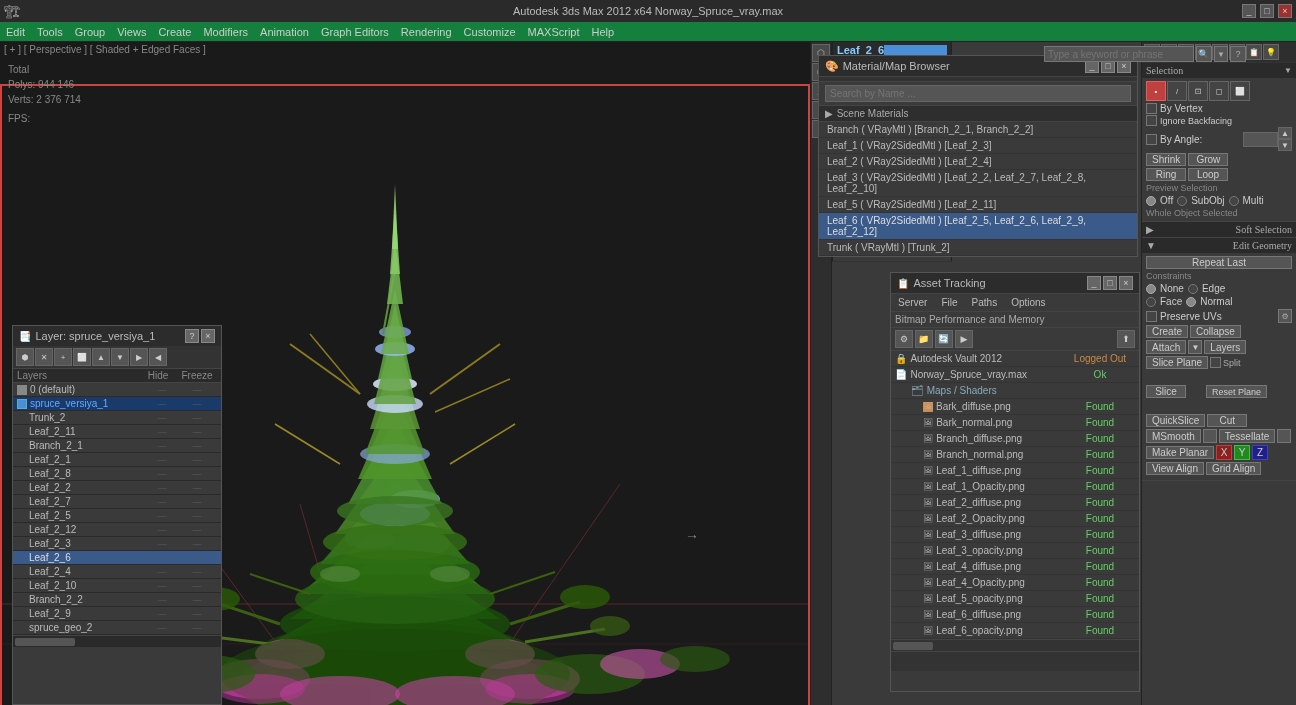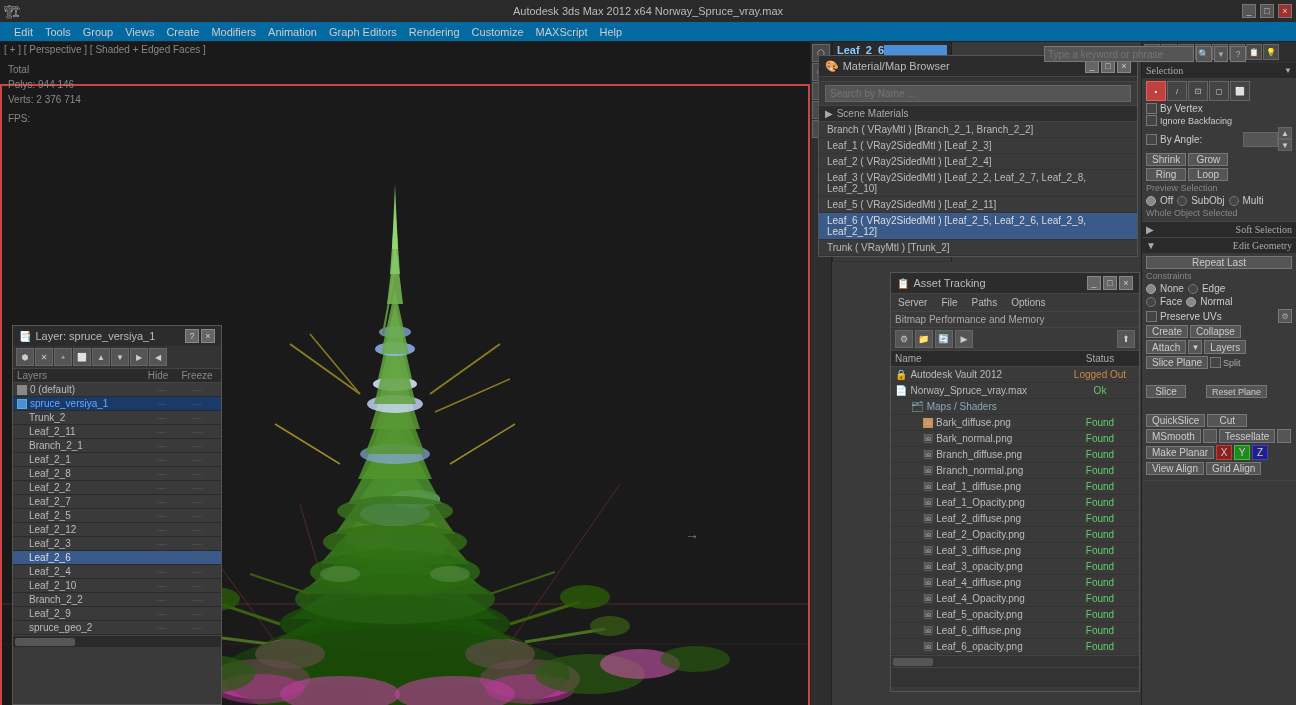--- a/index.html
+++ b/index.html
@@ -31,24 +31,24 @@
     #titlebar .title-left { display: flex; align-items: center; gap: 4px; }
     #titlebar .title-center { position: absolute; left: 50%; transform: translateX(-50%); font-size: 11px; color: #bbb; }
     #titlebar .title-right { display: flex; align-items: center; gap: 4px; }
     .win-btn { width: 14px; height: 14px; background: #555; border: 1px solid #777; cursor: pointer; font-size: 9px; display: flex; align-items: center; justify-content: center; color: #ccc; }
 
     
     #menubar {
       position: absolute;
       top: 22px; left: 0; right: 0;
       height: 20px;
-      background: #0369a1;
-      display: flex;
-      align-items: center;
-      padding: 0 8px;
+      background: #15803d;
+      display: flex;
+      align-items: center;
+      padding: 0 0;
       border-bottom: 1px solid #222;
       z-index: 100;
     }
     .menu-item {
       padding: 0 6px;
       height: 100%;
       display: flex;
       align-items: center;
       cursor: pointer;
       color: #ccc;
@@ -580,24 +580,20 @@
   <div style="padding:2px 4px;font-size:10px;color:#aaa;border-bottom:1px solid #444;display:flex;align-items:center;gap:4px;">
     <span>Bitmap Performance and Memory</span>
   </div>
   <div class="asset-toolbar">
     <div class="asset-tool-btn">⚙</div>
     <div class="asset-tool-btn">📁</div>
     <div class="asset-tool-btn">🔄</div>
     <div class="asset-tool-btn">▶</div>
     <div class="asset-tool-btn" style="margin-left:auto;">⬆</div>
   </div>
-  <div class="asset-table-header">
-    <div class="asset-col-name">Name</div>
-    <div class="asset-col-status">Status</div>
-  </div>
   <div style="flex:1;overflow:hidden;">
 
     <div class="asset-row">
       <div class="asset-col-name-cell">
         <span style="font-size:10px;margin-right:3px;">🔒</span>
         <span>Autodesk Vault 2012</span>
       </div>
       <div class="asset-col-status-cell status-logged-out">Logged Out</div>
     </div>
 

